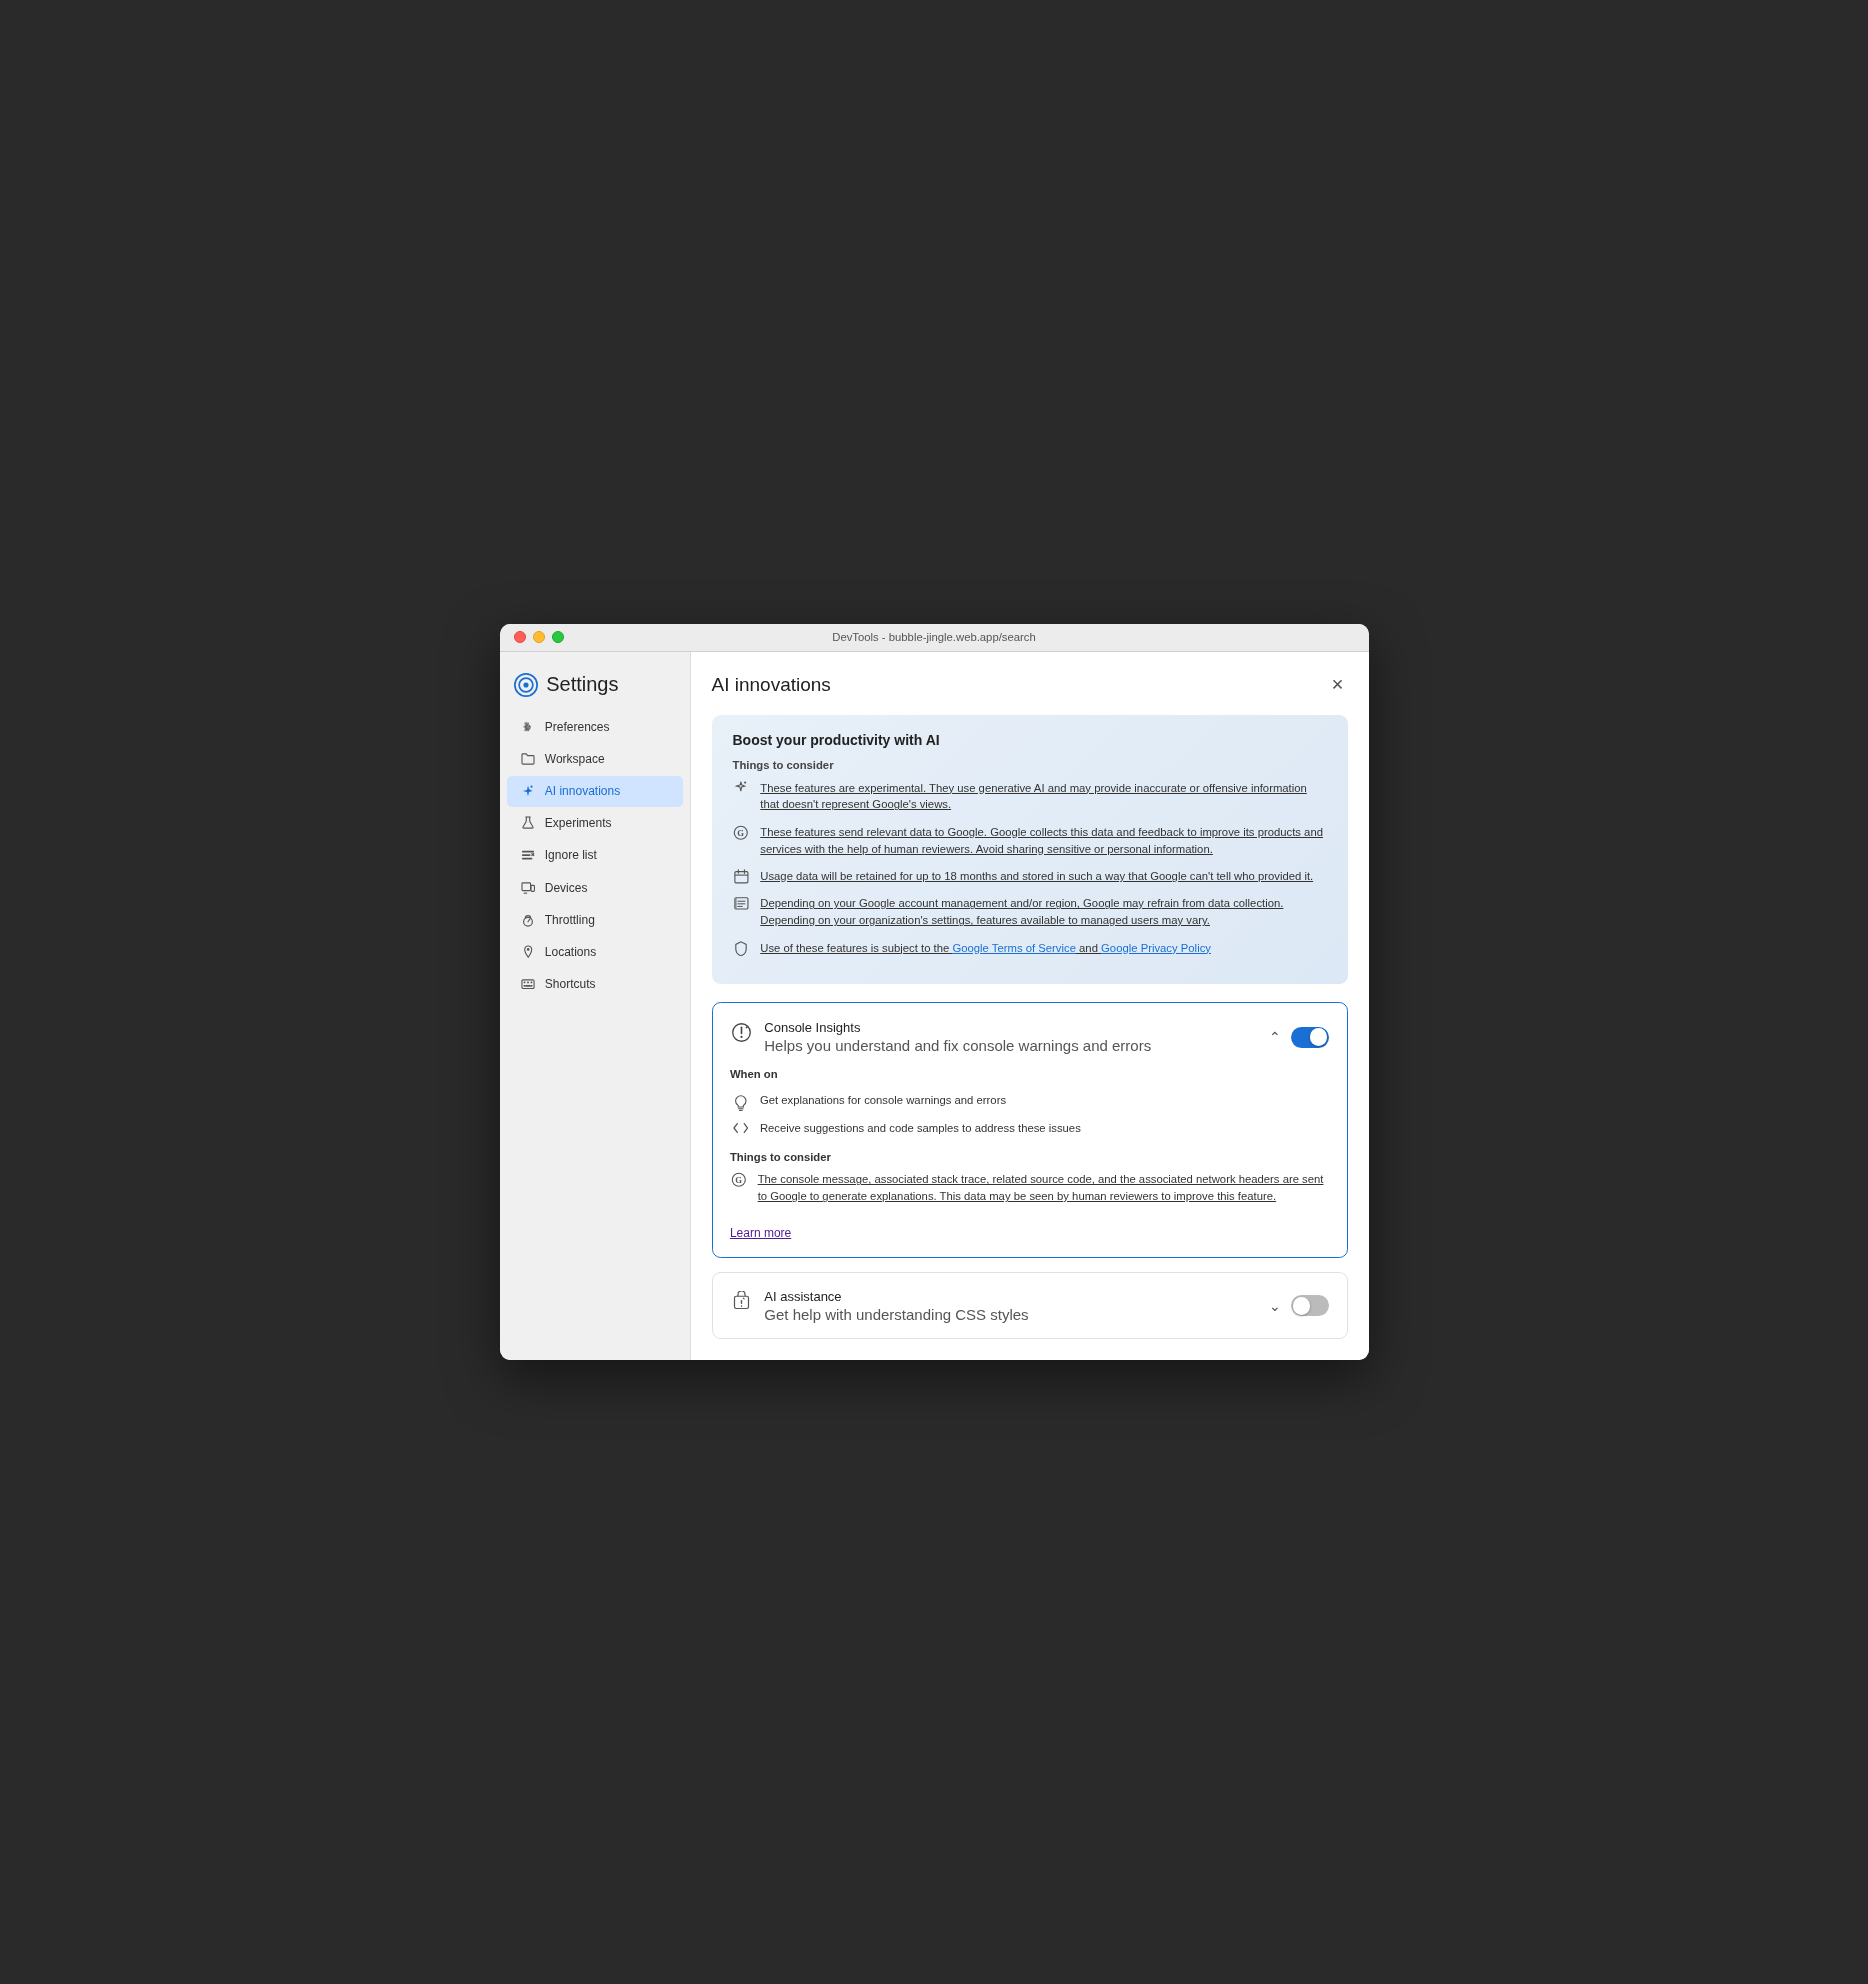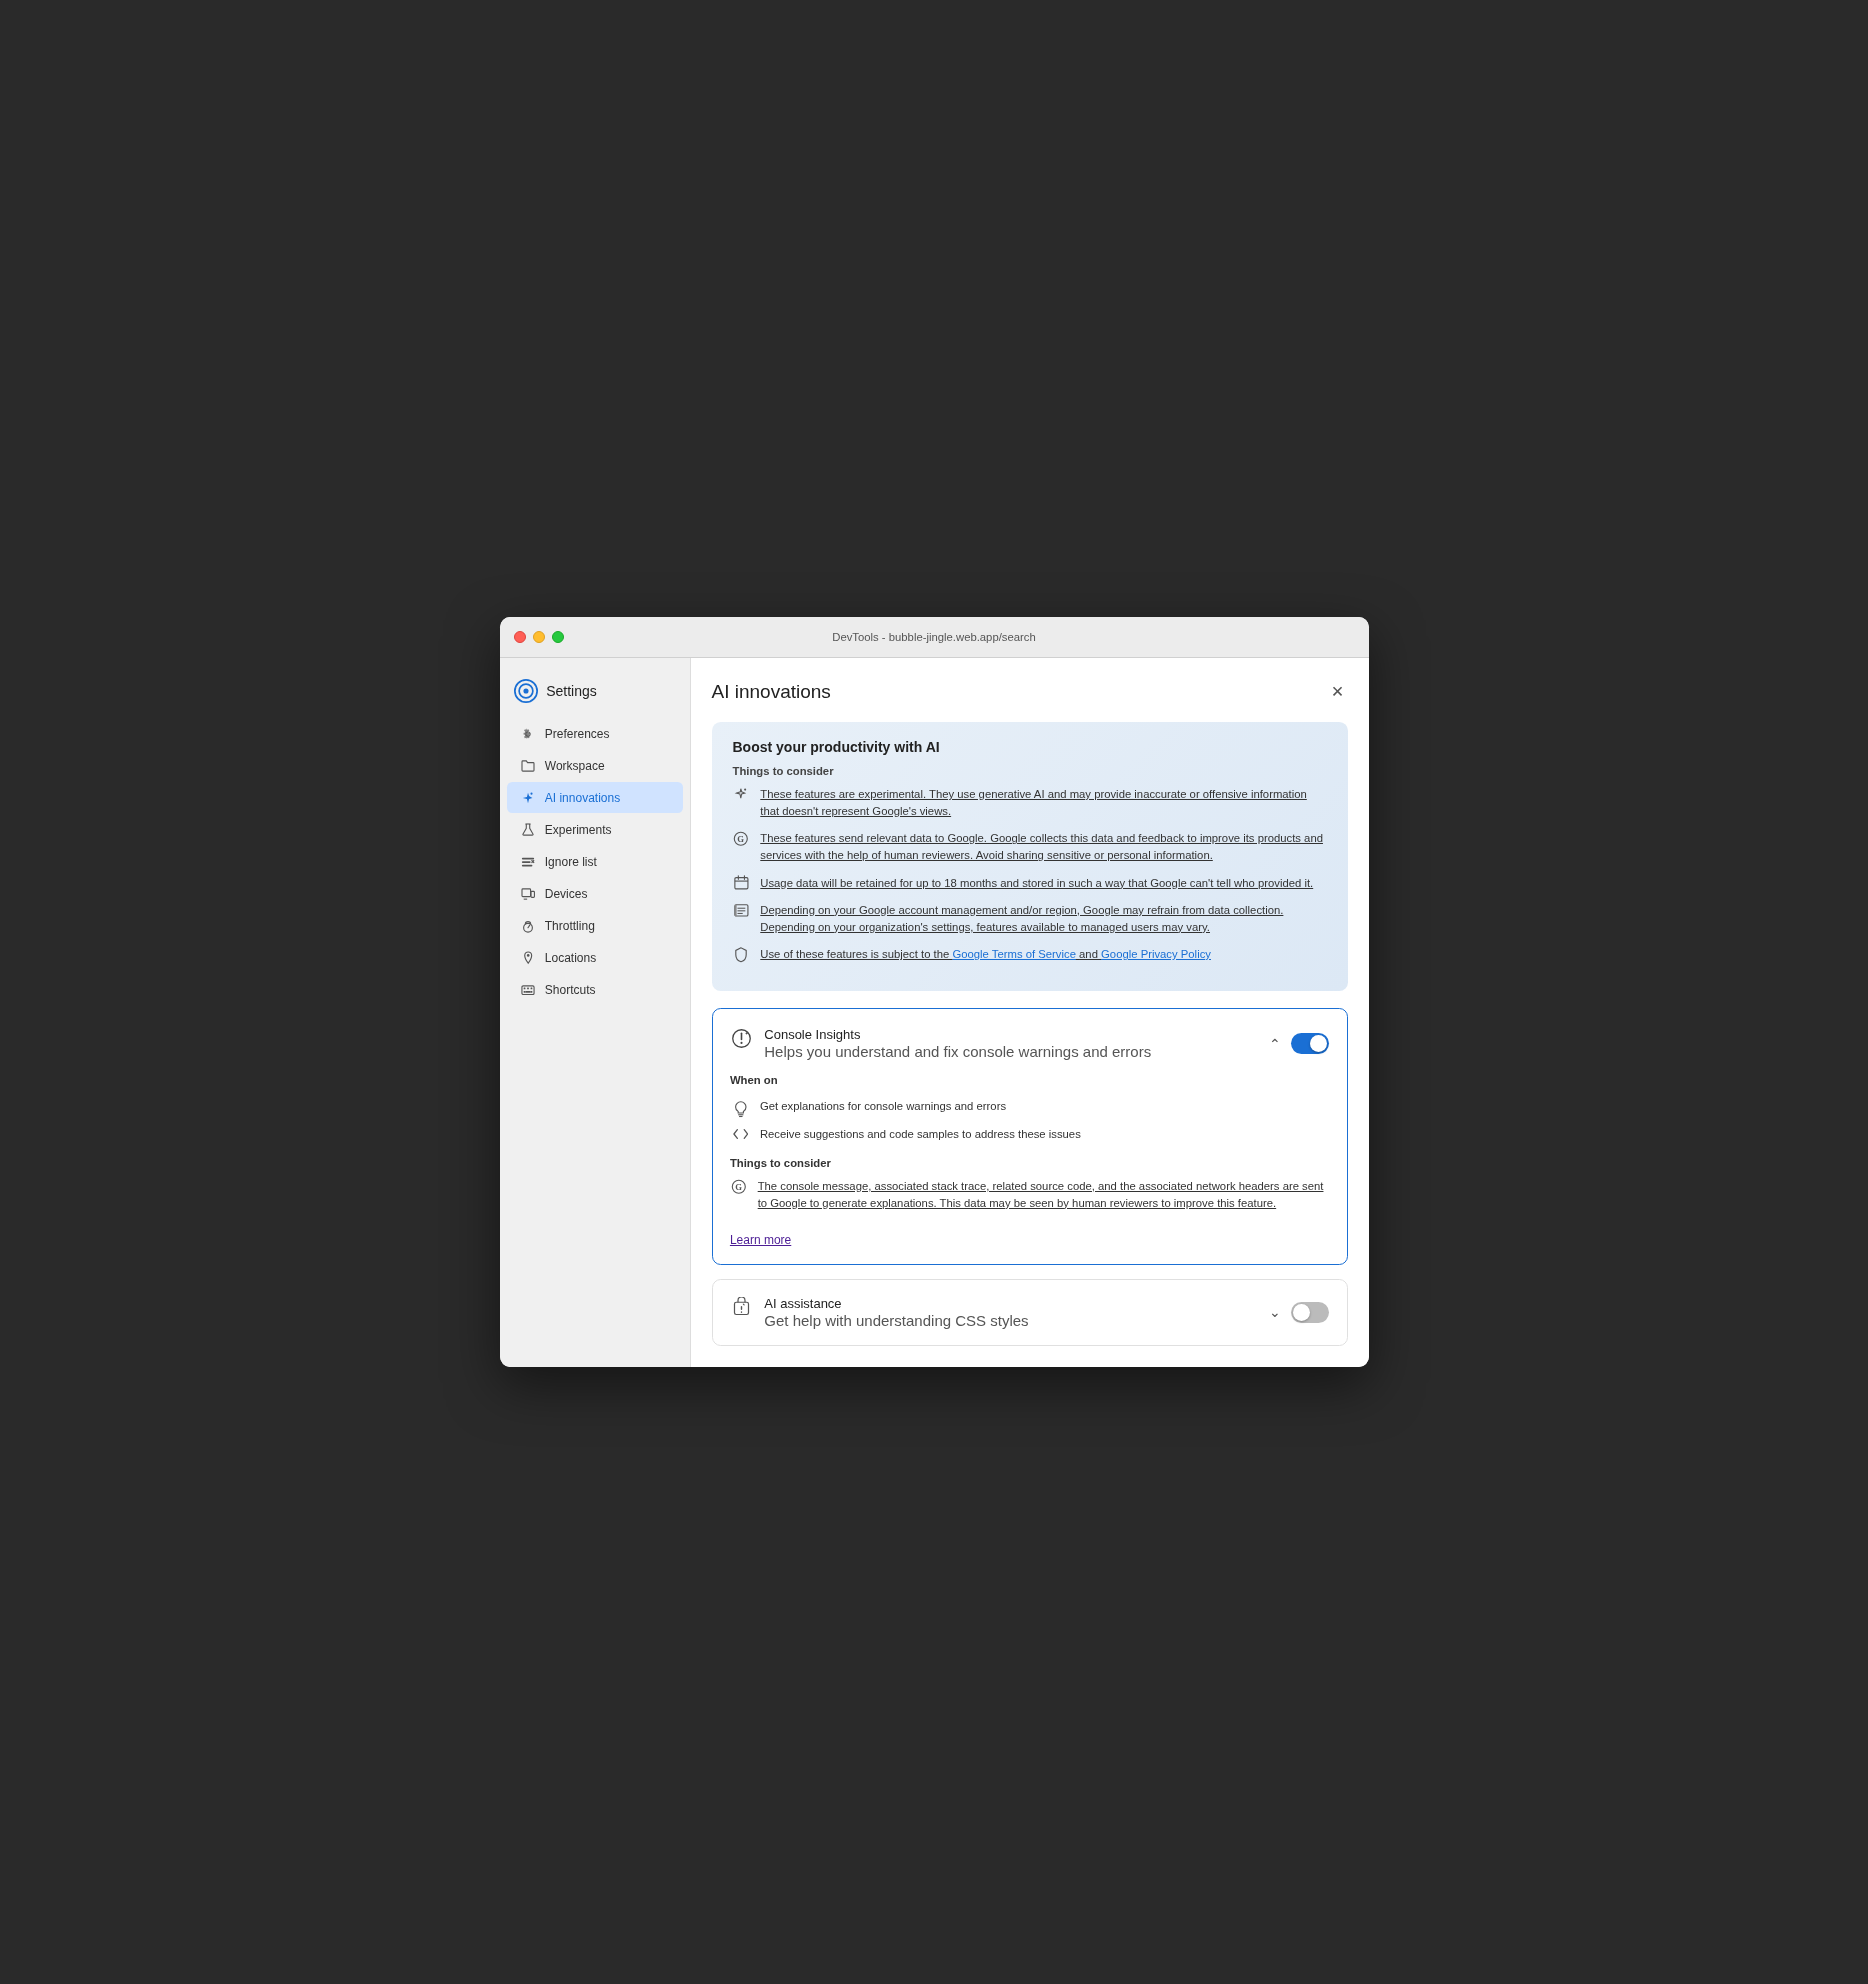--- a/index.html
+++ b/index.html
@@ -13,21 +13,21 @@
     }
     .window {
       width: 869px;
       background: #f5f5f5;
       border-radius: 10.4px;
       box-shadow: 0 17.4px 52px rgba(0,0,0,0.5);
       overflow: hidden;
     }
     .titlebar {
       background: #ececec;
-      height: 41px;
+      height: 28px;
       display: flex;
       align-items: center;
       padding: 0 14px;
       border-bottom: 0.9px solid #d0d0d0;
       position: relative;
     }
     .traffic-lights {
       display: flex;
       gap: 7px;
     }
@@ -63,21 +63,21 @@
       display: flex;
       align-items: center;
       gap: 8.7px;
       padding: 7px 14px 14px;
     }
     .sidebar-logo {
       width: 24px;
       height: 24px;
     }
     .sidebar-title {
-      font-size: 14px;
+      font-size: 20px;
       font-weight: 500;
       color: #222;
     }
     .sidebar-item {
       display: flex;
       align-items: center;
       gap: 8.7px;
       padding: 7.8px 14px;
       cursor: pointer;
       font-size: 12px;

